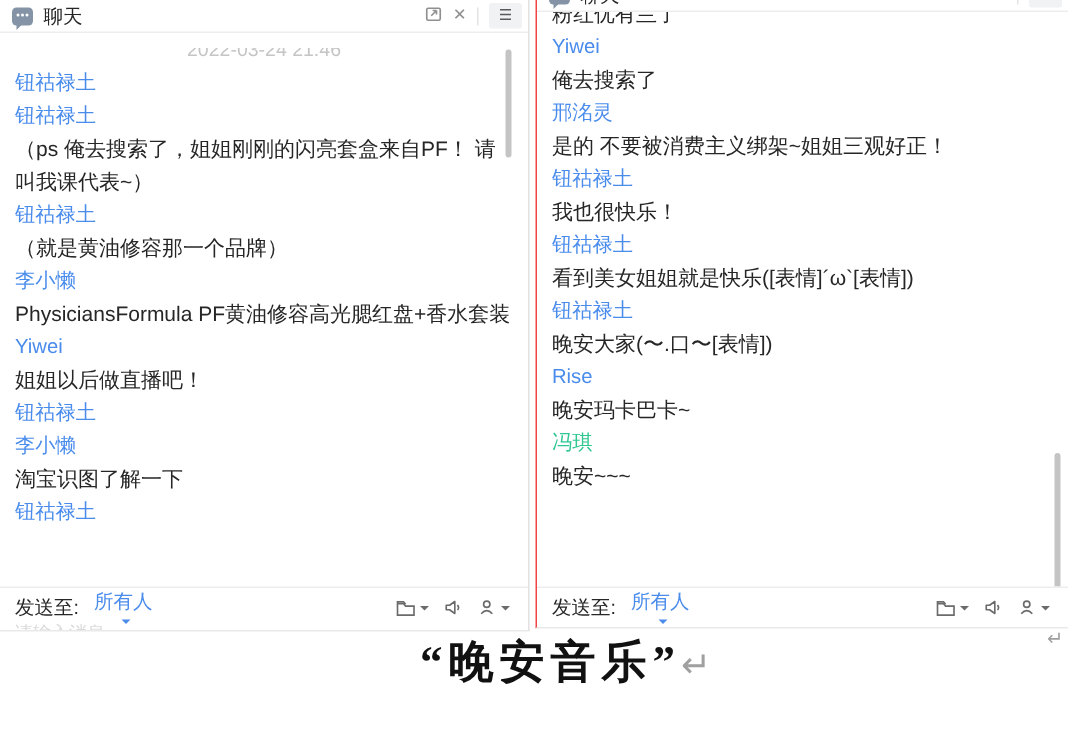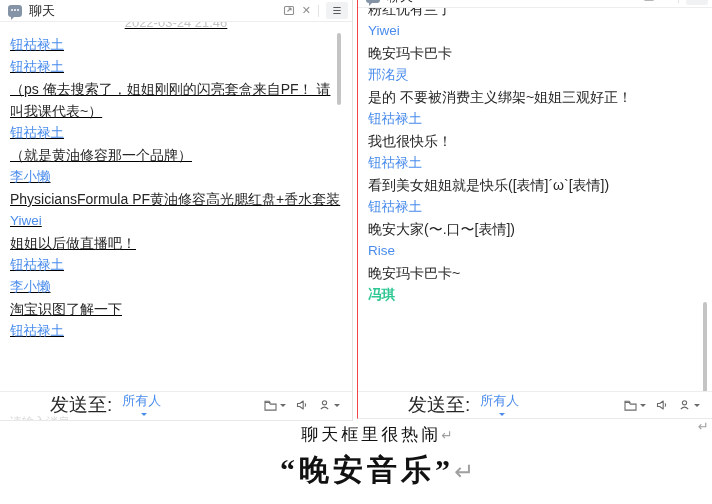--- a/index.html
+++ b/index.html
@@ -25,38 +25,38 @@
       border:3px solid transparent; border-top-color:#8494a6; border-left-color:#8494a6; }
   .title-text { font-size:13px; color:#262626; margin-left:7px; }
   .tb-right { margin-left:auto; display:flex; align-items:center; gap:7px; }
   .tb-icon { color:#8f8f8f; font-size:11px; line-height:1; cursor:default; }
   .tb-sep { width:1px; height:12px; background:#e3e3e3; }
   .menu-btn { width:22px; height:17px; background:#f1f2f3; border-radius:2px;
               display:flex; align-items:center; justify-content:center; }
   .menu-glyph { color:#5a5a5a; font-size:10px; line-height:1; }
 
   .messages { position:absolute; left:0; right:0; overflow:hidden; padding:0 10px; }
-  .panel.left  .messages { top:22px; height:369px;text-decoration:underline; }
+  .panel.left  .messages { top:32px; height:369px; }
   .panel.right .messages { top:8px;  height:383px; }
   .msg-user { color:#4a8cec; font-size:13.5px; line-height:22px; white-space:nowrap; }
-  .msg-user.green { color:#2fc792;font-weight:bold; }
+  .msg-user.green { color:#2fc792; }
   .msg-text { color:#262626; font-size:14px; line-height:22px; }
   .msg-time { color:#c5c5c5; font-size:13px; line-height:22px; text-align:center; }
   .clip-top-ts { margin-top:-10px; }   
   .clip-top-msg { margin-top:-10px; }  
 
   .scroll-thumb { position:absolute; width:4px; background:#c4c4c4; border-radius:2px; }
   .panel.left  .scroll-thumb { right:11px; top:33px; height:72px; }
   .panel.right .scroll-thumb { right:5px; top:302px; height:95px; }
 
   .footer { position:absolute; left:0; right:0; height:27px; display:flex; align-items:center;
             padding:0 12px 0 10px; border-top:1px solid #ededed; background:#fff; }
   .panel.left  .footer { top:391px; }
   .panel.right .footer { top:391px; }
-  .send-label { font-size:19px; color:#262626;margin-left:40px; }
+  .send-label { font-size:13px; color:#262626; }
   .send-select { display:flex; align-items:center; margin-left:10px; cursor:pointer;flex-direction:column; }
   .send-value { font-size:13px; color:#4a8cec; }
   .caret-blue { width:0; height:0; border:3.5px solid transparent; border-top-color:#4a8cec;
                 margin:3px 0 0 4px; }
   .caret-gray { width:0; height:0; border:3px solid transparent; border-top-color:#6b6b6b;
                 margin:3px 0 0 2px; }
   .footer-icons { margin-left:auto; display:flex; align-items:center; gap:9px; }
   .ficon { display:flex; align-items:center; }
   .ficon svg { display:block; }
 
@@ -165,32 +165,33 @@
             <span class="menu-glyph">☰</span>
           </span>
         </span>
       </div>
     </div>
 
     <div class="messages">
       <div class="msg-text clip-top-msg">粉红优有兰了</div>
       <div>
           <div class="msg-user">Yiwei</div>
-          <div class="msg-text">晚安玛卡巴卡</div>
+          <div class="msg-text">俺去搜索了</div>
           <div class="msg-user">邢洺灵</div>
           <div class="msg-text">是的 不要被消费主义绑架~姐姐三观好正！</div>
           <div class="msg-user">钮祜禄土</div>
           <div class="msg-text">我也很快乐！</div>
           <div class="msg-user">钮祜禄土</div>
           <div class="msg-text">看到美女姐姐就是快乐([表情]´ω`[表情])</div>
           <div class="msg-user">钮祜禄土</div>
           <div class="msg-text">晚安大家(〜.口〜[表情])</div>
           <div class="msg-user">Rise</div>
           <div class="msg-text">晚安玛卡巴卡~</div>
           <div class="msg-user green">冯琪</div>
+          <div class="msg-text">晚安~~~</div>
         </div>
     </div>
     <div class="scroll-thumb"></div>
 
     <div class="footer">
       <span class="send-label">发送至:</span>
       <span class="send-select">
         <span class="send-value">所有人</span>
         <span class="caret-blue"></span>
       </span>
@@ -214,17 +215,16 @@
             </svg>
           <span class="caret-gray"></span>
         </span>
       </span>
     </div>
   </div>
 
   <span class="img-para-mark">↵</span>
 
   <div class="caption">
-    <div class="cap1"><span>聊天框里很热闹</span><span class="ret">↵</span></div>
     <div class="cap2"><span>“晚安音乐”</span><span class="ret">↵</span></div>
   </div>
 
 </div>
 
 </body></html>

